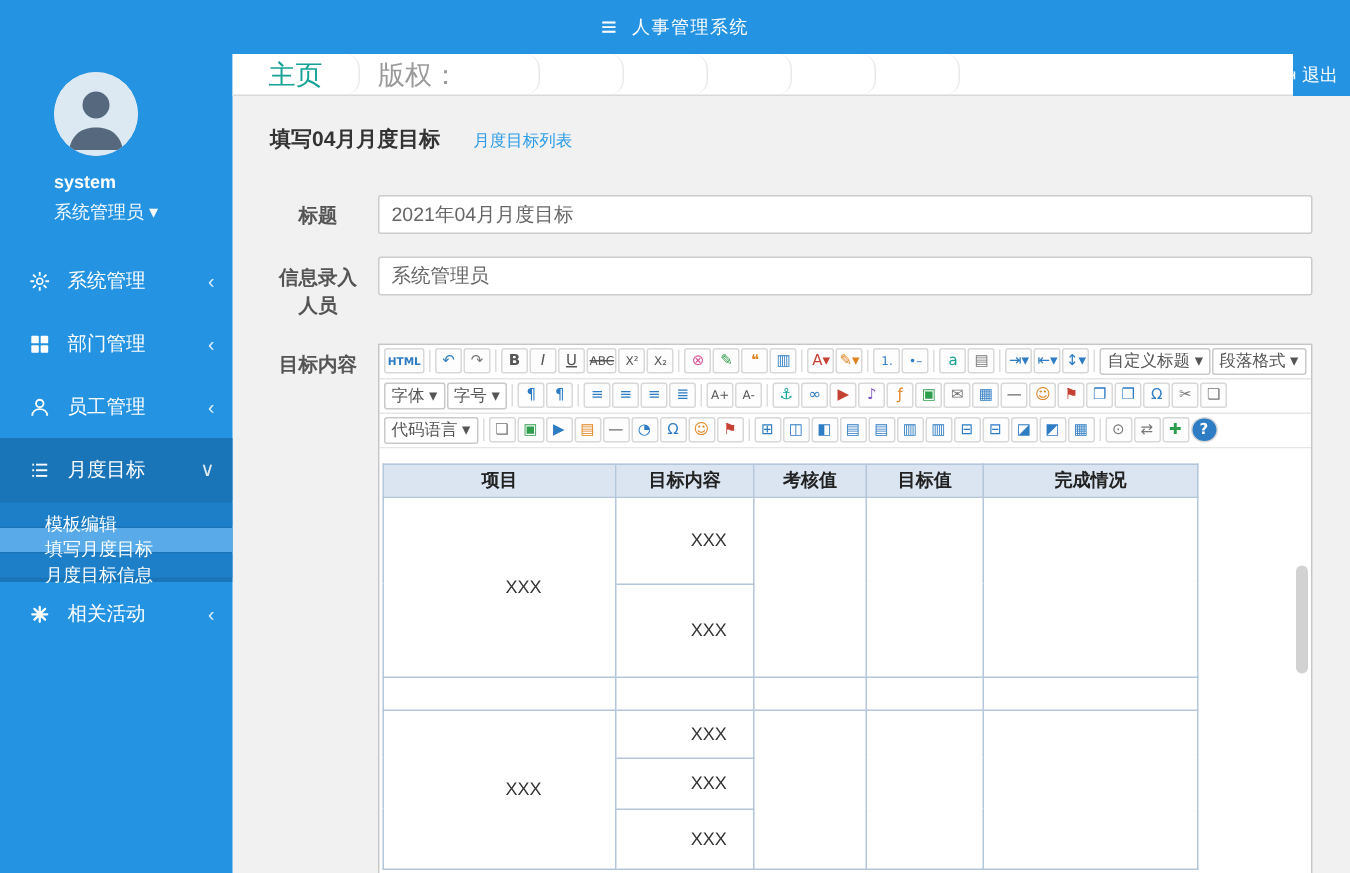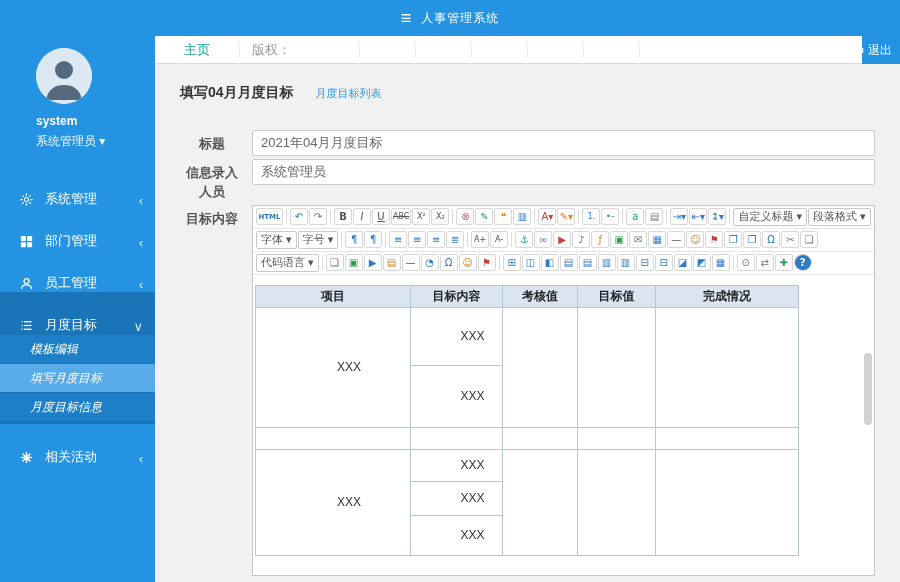--- a/index.html
+++ b/index.html
@@ -9,52 +9,52 @@
   
   .topbar { position:absolute; top:0; left:0; right:0; height:36px; background:#2493e2;
             display:flex; align-items:center; justify-content:center; gap:10px; color:#fff; z-index:5; }
   .burger { font-size:18px; cursor:pointer; line-height:1; }
   .title  { font-size:12px; font-weight:normal; letter-spacing:1px; }
 
   
   .tabstrip { position:absolute; left:155px; top:36px; right:0; height:28px; background:#2493e2; z-index:4; }
   .tabcells { position:absolute; left:0; top:0; height:28px; width:707px; background:#fff;
               border-bottom:1px solid #d9d9d9; display:flex; }
-  .tcell { border-right:1px solid #e9e9e9; display:flex; align-items:center; justify-content:center; font-size:13px;border-radius:10px; }
+  .tcell { border-right:1px solid #e9e9e9; display:flex; align-items:center; justify-content:center; font-size:18px;border-radius:10px; }
   .tc-home { width:85px; color:#16a296; cursor:pointer; }
   .tc-copy { width:120px; color:#9a9a9a; justify-content:flex-start; padding-left:12px; }
   .tc-empty { width:56px; }
   .logout { position:absolute; top:0; right:8px; height:28px; display:flex; align-items:center; gap:4px;
             color:#fff; font-size:12px; cursor:pointer; }
 
   
   .sidebar { position:absolute; left:0; top:36px; bottom:0; width:155px; background:#2493e2; color:#fff; overflow:hidden; z-index:3; }
   .profile { padding:12px 0 4px 36px; }
   .avatar { width:56px; height:56px; border-radius:50%; overflow:hidden; background:#dce8f2; }
   .uname { font-size:12px; font-weight:bold; margin-top:10px; }
   .urole { font-size:12px; margin-top:5px; opacity:.95; cursor:pointer; }
   .menu { margin-top:12px; }
-  .mi { display:flex; align-items:flex-end; height:42px; padding:0 12px 0 18px; font-size:13px; cursor:pointer; }
+  .mi { display:flex; align-items:center; height:42px; padding:0 12px 0 18px; font-size:13px; cursor:pointer; }
   .mi .ic { width:17px; height:17px; margin-right:10px; display:flex; align-items:center; justify-content:center; }
   .mi .lbl { flex:1; }
   .mi .chev { font-size:13px; opacity:.85; }
   .mi-group { background:#1a74b8; }
   .mi.expanded { background:#1a74b8; }
   .submenu { padding-bottom:3px; }
-  .smi { height:28px; line-height:28px; padding-left:30px; font-size:12px; background:#1d7fc8; margin-top:1px; cursor:pointer;font-style:italic; }
+  .smi { height:16px; line-height:28px; padding-left:30px; font-size:12px; background:#1d7fc8; margin-top:1px; cursor:pointer; }
   .smi.active { background:#58abe8; }
 
   
   .content { position:absolute; left:155px; top:64px; right:0; bottom:0; background:#f1f1f1;
              padding:20px 25px 0 25px; overflow:hidden; }
   .ptabs { display:flex; align-items:baseline; gap:22px; margin-bottom:28px; }
   .ptab-active { font-size:14px; font-weight:bold; color:#333; cursor:pointer; }
   .ptab-link { font-size:11px; color:#2b9ce8; cursor:pointer; }
 
-  .frow { display:flex; margin-bottom:3px; }
+  .frow { display:flex; margin-bottom:15px; }
   .flabel { flex:0 0 64px; font-size:13px; font-weight:bold; color:#555; text-align:center;
             line-height:1.45; padding-top:5px; margin-right:8px; }
   .finput { flex:1; height:26px; border:1px solid #ccc; border-radius:2px; background:#fff;
             font-size:13px; color:#666; padding:0 8px; font-family:inherit; outline:none; }
 
   
   .editor { flex:1; border:1px solid #c6c6c6; background:#fff; overflow:hidden; }
   .tb-row { display:flex; align-items:center; gap:1px; padding:2px 3px; border-bottom:1px solid #e6e6e6;
             overflow:hidden; white-space:nowrap; height:23px; }
   .tb-btn { display:inline-flex; align-items:center; justify-content:center; min-width:18px; height:17px;

